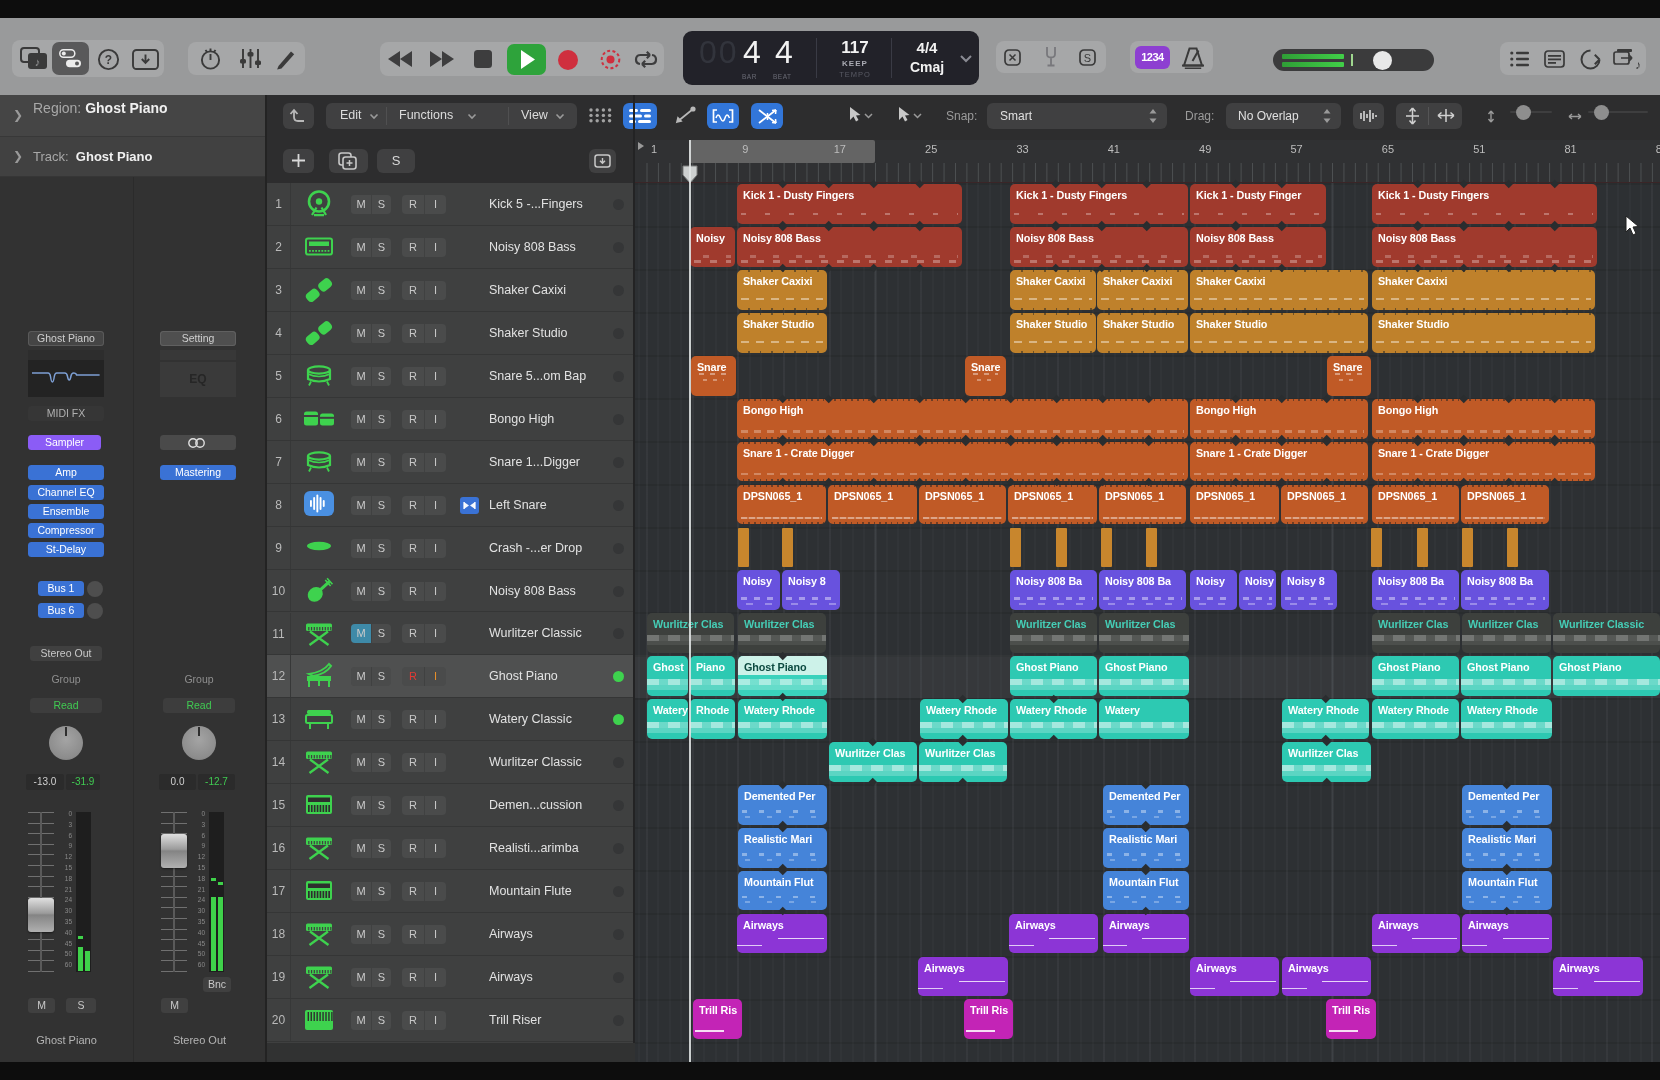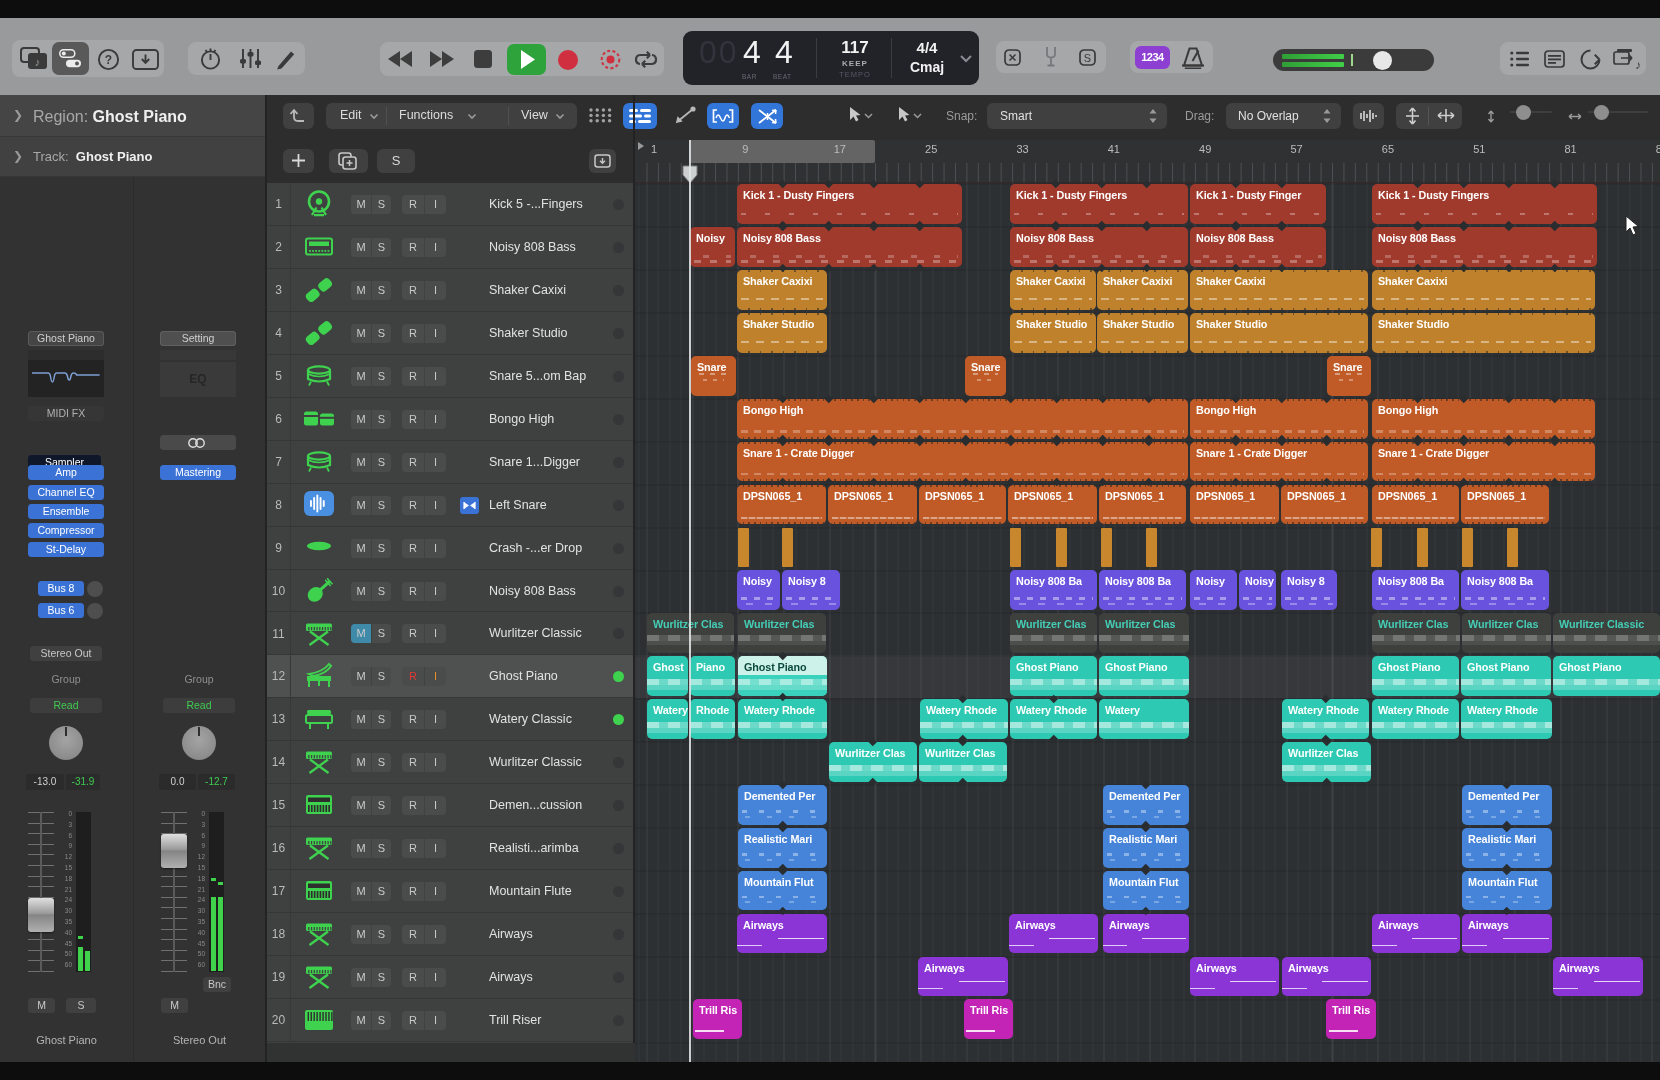--- a/index.html
+++ b/index.html
@@ -164,39 +164,39 @@
 <svg class="abs" style="left:1613px;top:47px" width="28" height="24" viewBox="0 0 28 24">
       <rect x="1" y="5" width="15" height="12" rx="2" fill="none" stroke="#3a3a3a" stroke-width="1.7"></rect>
       <rect x="4" y="2" width="15" height="3" rx="1" fill="#3a3a3a"></rect>
       <path d="M8 11 h11 M19 11 l-3.2-3.2 M19 11 l-3.2 3.2" stroke="#3a3a3a" stroke-width="1.7" fill="none"></path>
       <text x="22" y="22" font-size="12" fill="#3a3a3a">♪</text>
     </svg>
 <div class="abs" style="left:0px;top:95px;width:267px;height:967px;background:#323232"></div>
 <div class="abs" style="left:0px;top:95px;width:267px;height:42px;background:#454545;border-bottom:1px solid #383838"></div>
 <div class="abs" style="left:0px;top:137px;width:267px;height:40px;background:#414141;border-bottom:1px solid #363636"></div>
 <div class="abs" style="left:13px;top:108px;color:#9a9a9a;font-size:12px">❯</div>
-<div class="abs" style="left:33px;top:108px;color:#a8a8a8;font-size:16px">Region: <span style="color:#f0f0f0;font-weight:700">Ghost Piano</span></div>
+<div class="abs" style="left:33px;top:100px;color:#a8a8a8;font-size:14px">Region: <span style="color:#f0f0f0;font-weight:700">Ghost Piano</span></div>
 <div class="abs" style="left:13px;top:149px;color:#9a9a9a;font-size:12px">❯</div>
 <div class="abs" style="left:33px;top:149px;color:#a8a8a8;font-size:13px">Track: &nbsp;<span style="color:#f0f0f0;font-weight:700">Ghost Piano</span></div>
 <div class="abs" style="left:133px;top:177px;width:1px;height:885px;background:#2b2b2b"></div>
 <div class="abs" style="left:265px;top:95px;width:2px;height:967px;background:#232323"></div>
 <div class="sbtn " style="left:28px;top:331px;width:76px;background:#454545;color:#cfcfcf;box-shadow:0 0 0 1px #5a5a5a inset">Ghost Piano</div>
 <div class="abs" style="left:28px;top:350px;width:76px;height:10px;background:#2d2d2d"></div>
 <div class="abs" style="left:28px;top:360px;width:76px;height:37px;background:#232323"></div>
 <svg class="abs" style="left:30px;top:362px" width="72" height="33" viewBox="0 0 72 33">
       <path d="M2 11 h16 q2 0 2.6 4 q0.7 5 1.8 5 q1.1 0 1.8-5 q0.6-4 2.6-4 h8 q2 0 2.6 3 q0.7 4 1.8 4 q1.1 0 1.8-4 q0.6-3 2.6-3 q2.5 0 3 2 h23" stroke="#7d9fd4" stroke-width="1.5" fill="none"></path>
     </svg>
 <div class="sbtn " style="left:28px;top:406px;width:76px;background:#363636;color:#b0b0b0">MIDI FX</div>
-<div class="sbtn " style="left:28px;top:455px;width:73px;background:#0f172a;color:#fff">Sampler</div>
+<div class="sbtn " style="left:28px;top:435px;width:73px;background:#8b5cf6;color:#fff">Sampler</div>
 <div class="sbtn " style="left:28px;top:465px;width:76px;background:#3a72d5;color:#fff">Amp</div>
 <div class="sbtn " style="left:28px;top:485px;width:76px;background:#3a72d5;color:#fff">Channel EQ</div>
 <div class="sbtn " style="left:28px;top:504px;width:76px;background:#3a72d5;color:#fff">Ensemble</div>
 <div class="sbtn " style="left:28px;top:523px;width:76px;background:#3a72d5;color:#fff">Compressor</div>
 <div class="sbtn " style="left:28px;top:542px;width:76px;background:#3a72d5;color:#fff">St-Delay</div>
-<div class="sbtn " style="left:38px;top:581px;width:46px;background:#3a72d5;color:#fff">Bus 8</div>
+<div class="sbtn " style="left:38px;top:581px;width:46px;background:#3a72d5;color:#fff">Bus 1</div>
 <div class="sbtn " style="left:38px;top:603px;width:46px;background:#3a72d5;color:#fff">Bus 6</div>
 <div class="abs" style="left:87px;top:581px;width:16px;height:16px;background:#4e4e4e;border-radius:50%"></div>
 <div class="abs" style="left:87px;top:603px;width:16px;height:16px;background:#4e4e4e;border-radius:50%"></div>
 <div class="sbtn " style="left:30px;top:646px;width:72px;background:#404040;color:#c8c8c8">Stereo Out</div>
 <div class="abs" style="left:30px;top:673px;width:72px;text-align:center;color:#8f8f8f;font-size:10.5px">Group</div>
 <div class="sbtn " style="left:30px;top:698px;width:72px;background:#3d3d3d;color:#40cb52">Read</div>
 <div class="knob" style="left:49px;top:726px"></div>
 <div class="vbox" style="left:26px;top:774px;width:38px;color:#d0d0d0">-13.0</div>
 <div class="vbox" style="left:66px;top:774px;width:34px;color:#40cb52">-31.9</div>
 <div class="abs" style="left:28px;top:812px;width:26px;height:160px;background:repeating-linear-gradient(180deg,#707070 0 1px,transparent 1px 10.6px)"></div>

